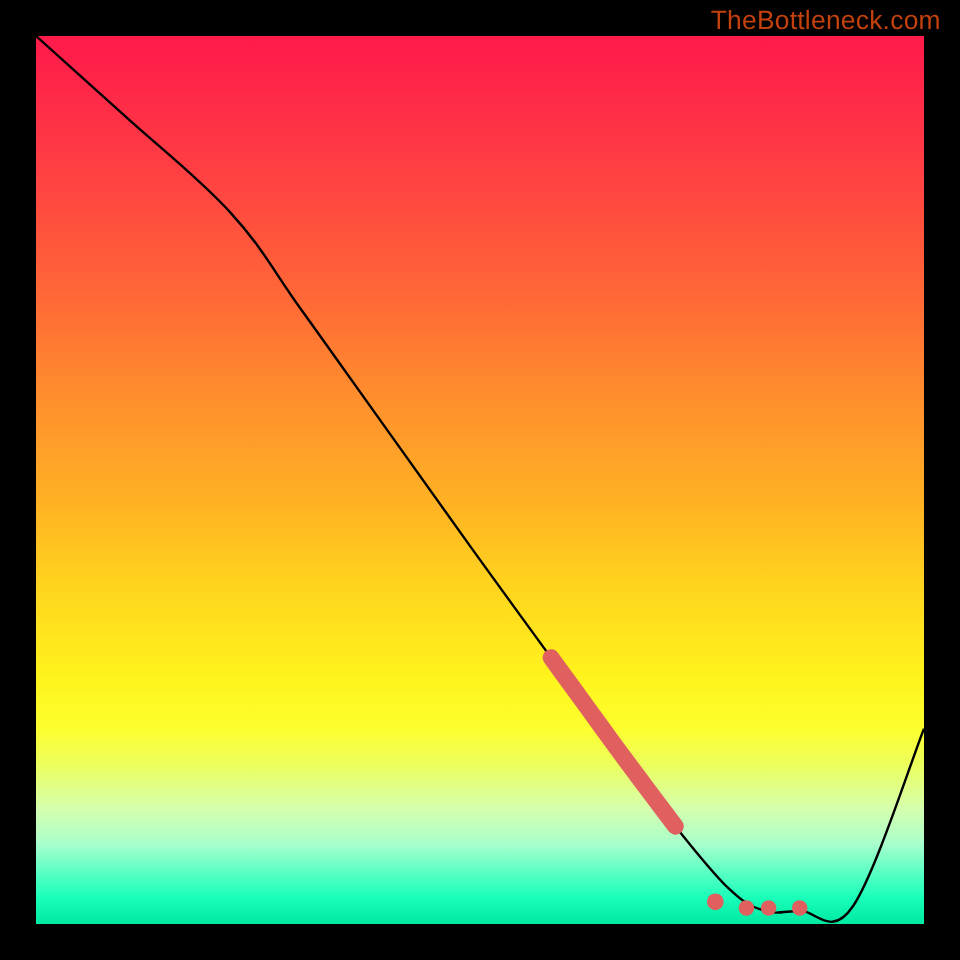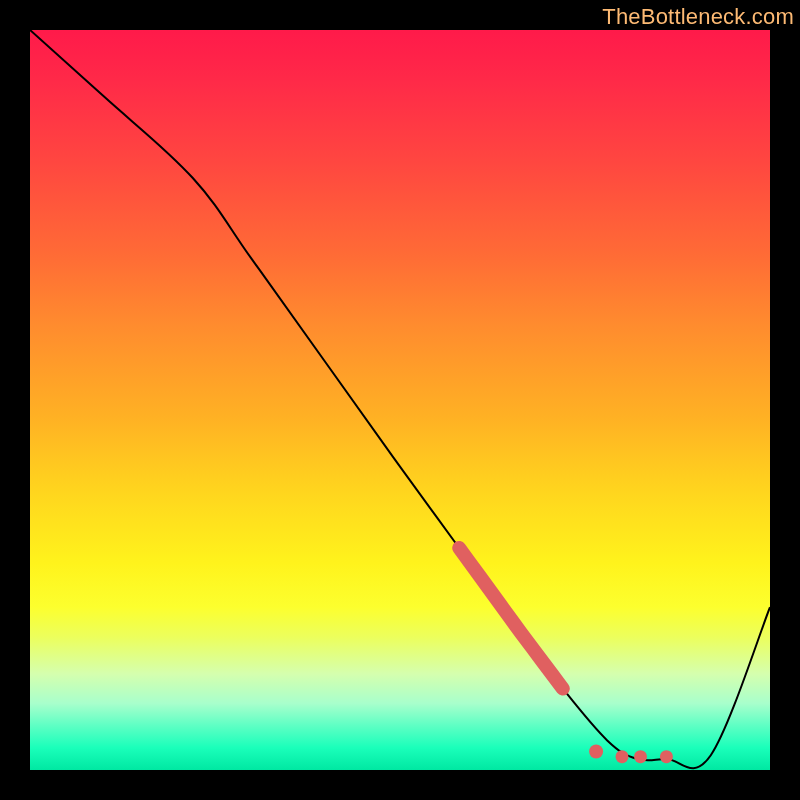--- a/index.html
+++ b/index.html
@@ -7,22 +7,22 @@
     width: 800px;
     height: 800px;
     background: #000;
     position: relative;
     overflow: hidden;
     font-family: Arial, sans-serif;
   }
   .watermark {
     position: absolute;
     top: 4px;
-    right: 6px;
-    color: #fdba74;
+    right: 16px;
+    color: #c2410c;
     font-size: 22px;
     font-weight: 500;
     z-index: 10;
     letter-spacing: 0.2px;
   }
   .plot-area {
     position: absolute;
     top: 30px;
     left: 30px;
     width: 740px;

